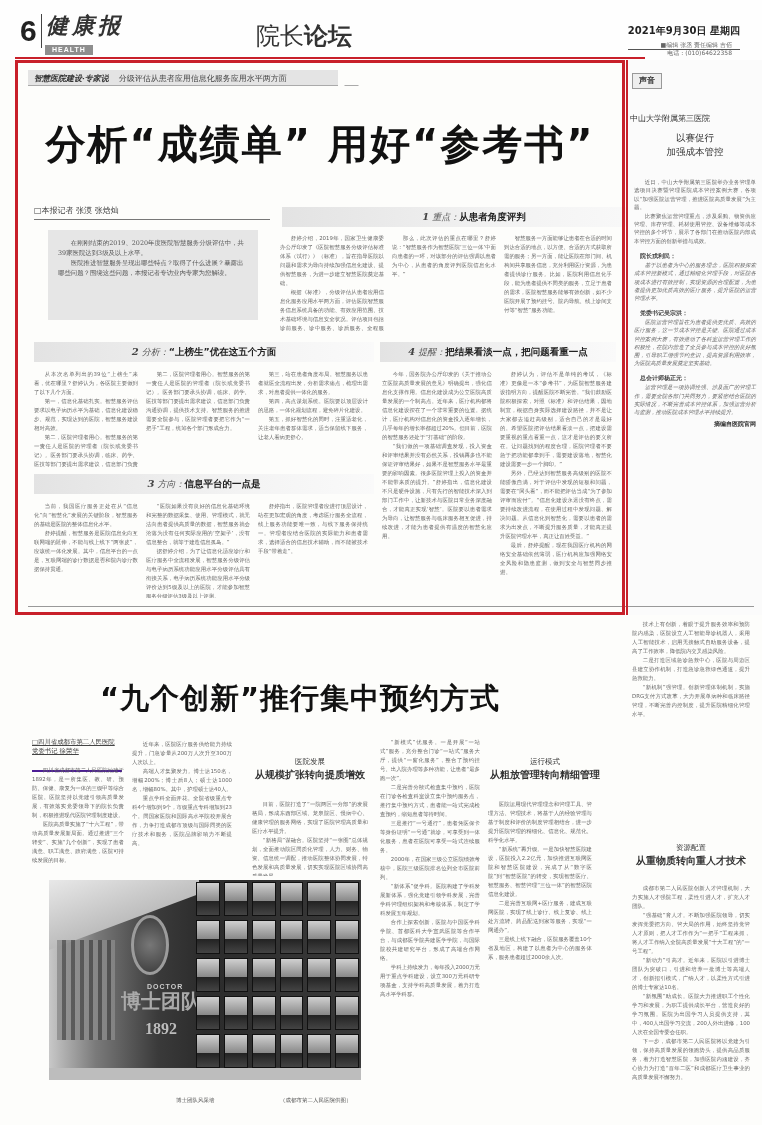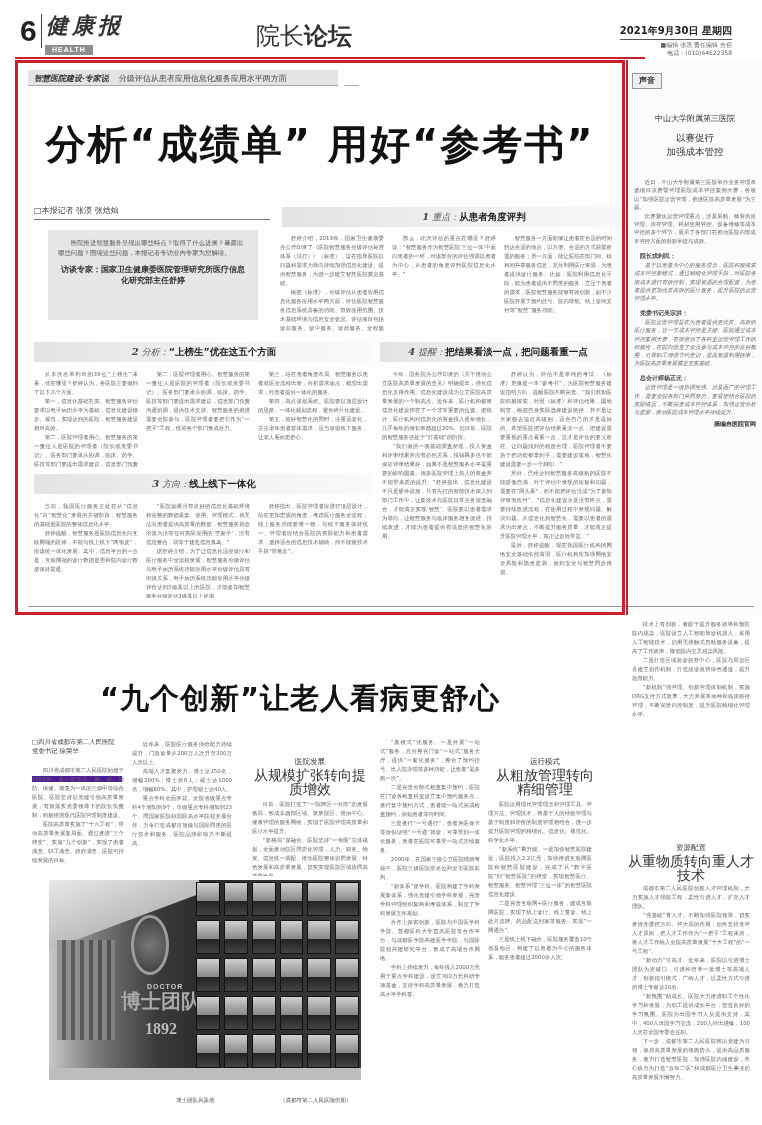--- a/index.html
+++ b/index.html
@@ -7,21 +7,21 @@
   body { font-family: "DejaVu Sans", sans-serif; color: #222; position: relative; }
 
   
   .masthead { position: absolute; left: 0; top: 0; width: 762px; height: 60px; background: #fefefe; }
   .page-num { position: absolute; left: 20px; top: 16px; font: bold 30px/30px "Liberation Sans", sans-serif; color: #222; }
   .brand-divider { position: absolute; left: 41px; top: 14px; width: 1px; height: 34px; background: #444; }
   .brand-cn { position: absolute; left: 46px; top: 12px; font: italic bold 22px/26px "DejaVu Serif", serif; color: #333; letter-spacing: 4px; }
   .brand-en { position: absolute; left: 45px; top: 45px; width: 48px; height: 10px; background: #8e8e8e; color: #fff; font: bold 7px/10px "Liberation Sans", sans-serif; text-align: center; letter-spacing: 1px; }
   .section-title { position: absolute; left: 0; width: 608px; top: 22px; text-align: center; font: 24px/28px "DejaVu Serif", serif; color: #333; }
   .section-title b { font-family: "DejaVu Sans", sans-serif; font-weight: bold; }
-  .pub-date { position: absolute; right: 30px; top: 25px; font: bold 10px/12px "DejaVu Sans", sans-serif; color: #222; border-bottom: 1px solid #555; padding-bottom: 2px; margin-left: 40px; }
+  .pub-date { position: absolute; right: 22px; top: 25px; font: bold 10px/12px "DejaVu Sans", sans-serif; color: #222; border-bottom: 1px solid #555; padding-bottom: 12px; margin-left: 40px; }
   .pub-editor { position: absolute; right: 30px; top: 41px; font: 6px/8px "DejaVu Sans", sans-serif; color: #666; }
   .pub-phone { position: absolute; right: 30px; top: 49px; font: 6px/8px "DejaVu Sans", sans-serif; color: #666; }
   .head-rule { position: absolute; left: 15px; top: 57px; width: 630px; height: 2px; background: #c8202a; }
 
   
   .red-frame { position: absolute; left: 15px; top: 60px; width: 610px; height: 555px; border: 3px solid #c8202a; pointer-events: none; }
 
   
   .tag-bar { position: absolute; left: 28px; top: 70px; width: 310px; height: 16px; background: #e4e4e4; border-bottom: 1px solid #aaa; font: 8px/16px "DejaVu Sans", sans-serif; color: #444; }
   .tag-bar .tag-series { font: italic bold 8px/16px "DejaVu Serif", serif; margin-left: 6px; color: #333; }
@@ -42,36 +42,36 @@
   .sec-head .kw { font: italic 9px/20px "DejaVu Serif", serif; color: #555; font-weight: normal; }
 
   
   .col { position: absolute; font: 5.4px/9px "DejaVu Sans", sans-serif; color: #666; text-align: justify; overflow: hidden; }
   .col p { text-indent: 2em; }
 
   
   .sidebar { position: absolute; left: 628px; top: 60px; width: 134px; height: 555px; background: #fbfbfb; }
   .sidebar-bar { position: absolute; left: 626px; top: 60px; width: 2px; height: 555px; background: #c8202a; }
   .voice-tag { position: absolute; left: 632px; top: 73px; width: 30px; height: 16px; border: 1px solid #999; background: #eee; font: bold 8px/14px "DejaVu Sans", sans-serif; text-align: center; color: #333; }
-  .sb-hosp { position: absolute; left: 630px; width: 130px; top: 113px; text-align: center; font: 8px/12px "DejaVu Sans", sans-serif; color: #333; }
+  .sb-hosp { position: absolute; left: 630px; width: 130px; top: 113px; text-align: left; font: 8px/12px "DejaVu Sans", sans-serif; color: #333; }
   .sb-title { position: absolute; left: 630px; width: 130px; top: 131px; text-align: center; font: 9.5px/14px "DejaVu Sans", sans-serif; color: #333; }
   .sb-body { position: absolute; left: 634px; width: 122px; font: 5.4px/8.4px "DejaVu Sans", sans-serif; color: #666; text-align: justify; }
   .sb-body p { text-indent: 2em; }
   .sb-sub { font: bold 6px/10px "DejaVu Sans", sans-serif; color: #444; text-indent: 1em; margin-top: 6px; }
   .sb-quote { font: italic 5.4px/8.2px "DejaVu Serif", serif; color: #666; text-indent: 2em; }
   .sb-source { text-align: right; font: bold 6px/10px "DejaVu Sans", sans-serif; color: #333; margin-top: 3px; }
 
   .bottom-rule-gray { position: absolute; left: 28px; top: 606px; width: 598px; height: 1px; background: #999; }
   .bottom-rule-right { position: absolute; left: 628px; top: 606px; width: 126px; height: 1px; background: #999; }
 
   
   .headline-bottom { position: absolute; left: 20px; top: 680px; width: 560px; text-align: center; font: bold 29px/36px "DejaVu Sans", sans-serif; color: #111; letter-spacing: 1px; }
-  .byline2 { position: absolute; left: 32px; top: 738px; width: 90px; font: 6.4px/9px "DejaVu Sans", sans-serif; color: #444; border-bottom: 6px solid #4c1d95; padding-bottom: 20px; }
+  .byline2 { position: absolute; left: 32px; top: 738px; width: 90px; font: 6.4px/9px "DejaVu Sans", sans-serif; color: #444; border-bottom: 2px solid #4c1d95; padding-bottom: 14px; text-decoration: underline; }
   .sub-head { position: absolute; text-align: center; font: 7.5px/12px "DejaVu Sans", sans-serif; color: #333; }
-  .sub-head .sh-main { font-size: 14px; line-height: 14px; }
+  .sub-head .sh-main { font-size: 10px; line-height: 14px; font-weight: bold; }
 
   .photo { position: absolute; left: 49px; top: 880px; width: 312px; height: 200px; background: linear-gradient(90deg, #c8c8c8 0%, #7a7a7a 15%, #3a3a3a 35%, #2b2b2b 50%, #3a3a3a 100%); overflow: hidden; }
   .photo .ceiling { position: absolute; left: 0; top: 0; width: 150px; height: 70px; background: linear-gradient(160deg, #e8e8e8, #9a9a9a); clip-path: polygon(0 0, 100% 0, 100% 20%, 0 100%); }
   .photo .floor { position: absolute; left: 0; bottom: 0; width: 312px; height: 12px; background: #bdbdbd; }
   .photo .emblem { position: absolute; left: 82px; top: 35px; width: 38px; height: 60px; border-radius: 50%; border: 3px solid #9c9c9c; background: radial-gradient(circle, #777, #3b3b3b); }
   .photo .ph-doctor { position: absolute; left: 98px; top: 103px; font: bold 7px/8px "Liberation Sans", sans-serif; color: #ccc; letter-spacing: 1px; }
   .photo .ph-team { position: absolute; left: 72px; top: 110px; font: bold 20px/22px "DejaVu Serif", serif; color: #aaa; }
   .photo .ph-year { position: absolute; left: 96px; top: 140px; font: bold 16px/18px "Liberation Serif", serif; color: #bbb; }
   .photo .wall-left { position: absolute; left: 8px; top: 60px; width: 58px; height: 100px; background: repeating-linear-gradient(90deg, #8a8a8a 0 5px, #4a4a4a 5px 9px); opacity: .8; }
   .portraits { position: absolute; left: 145px; top: 0; width: 167px; height: 190px; display: grid; grid-template-columns: repeat(6, 1fr); gap: 4px; padding: 2px; }
@@ -99,22 +99,22 @@
 <div class="tag-bar">
   <span class="tag-series">智慧医院建设·专家说</span><span class="tag-desc">分级评估从患者应用信息化服务应用水平两方面</span>
 </div>
 <div class="tag-slash"></div>
 
 <h1 class="headline-top">分析“成绩单”  用好“参考书”</h1>
 
 <div class="byline">□本报记者  张漠  张焓灿</div>
 
 <div class="intro-box">
+  <p class="intro-text">在刚刚结束的2019、2020年度医院智慧服务分级评估中，共39家医院达到3级及以上水平。</p>
   <p class="intro-text">医院推进智慧服务呈现出哪些特点？取得了什么进展？暴露出哪些问题？围绕这些问题，本报记者专访业内专家为您解读。</p>
-  <div class="interview"><span>访谈专家：</span><span>国家卫生健康委医院管理研究所医疗信息化研究部主任舒婷</span></div>
 </div>
 
 <div class="sec-head" style="left:282px;top:207px;width:384px;">
   <span class="num">1</span><span class="kw">重点：</span><span>从患者角度评判</span>
 </div>
 <div class="col" style="left:280px;top:234px;width:104px;height:100px;">
   <p>舒婷介绍，2019年，国家卫生健康委办公厅印发了《医院智慧服务分级评估标准体系（试行）》（标准），旨在指导医院以问题和需求为导向持续加强信息化建设、提供智慧服务，为进一步建立智慧医院奠定基础。</p>
   <p>根据《标准》，分级评估从患者应用信息化服务应用水平两方面，评估医院智慧服务信息系统具备的功能、有效应用范围、技术基础环境与信息安全状况。评估项目包括诊前服务、诊中服务、诊后服务、全程服务、基础与安全5大类，17个评估项目，涵盖医疗服务的全流程。</p>
 </div>
 <div class="col" style="left:392px;top:234px;width:104px;height:100px;">
@@ -148,21 +148,21 @@
   <p>今年，国务院办公厅印发的《关于推动公立医院高质量发展的意见》明确提出，强化信息化支撑作用。信息化建设成为公立医院高质量发展的一个制高点。近年来，医疗机构都将信息化建设摆在了一个非常重要的位置。据统计，医疗机构对信息化的资金投入逐年增长，几乎每年的增长率都超过20%。但目前，医院的智慧服务还处于“打基础”的阶段。</p>
   <p>“我们做的一项基础调查发现，投入资金和评审结果并没有必然关系，投钱再多也不能保证评审结果好，如果不是智慧服务水平最重要的影响因素。很多医院管理上投入的资金并不能带来质的提升。”舒婷指出，信息化建设不只是硬件设施，只有先行的智能技术深入到部门工作中，让新技术与医院日常业务深度融合，才能真正实现‘智慧’。医院要以患者需求为导向，让智慧服务与临床服务相互促进，持续改进，才能为患者提供有温度的智慧化应用。</p>
 </div>
 <div class="col" style="left:500px;top:370px;width:112px;height:232px;">
   <p>舒婷认为，评估不是单纯的考试，《标准》更像是一本“参考书”，为医院智慧服务建设指明方向，提醒医院不断完善。“我们鼓励医院积极探索，对照《标准》和评估结果，因地制宜，根据自身实际选择建设路径，并不是让大家都去追赶高级别，适合自己的才是最好的。希望医院把评估结果看淡一点，把建设需要重视的重点看重一点，这才是评估的要义所在。让问题找到的程度合理，医院管理者不要急于把功能都拿到手，需要建设落地，智慧化建设需要一步一个脚印。”</p>
   <p>另外，已经达到智慧服务高级别的医院不能骄傲自满，对于评估中发现的短板和问题，需要在“回头看”，而不能把评估当成“为了参加评审而应付”。“信息化建设永远没有终点，需要持续改进流程，在使用过程中发现问题、解决问题。从信息化到智慧化，需要以患者的需求为出发点，不断提升服务质量，才能真正提升医院管理水平，真正让百姓受益。”</p>
   <p>最后，舒婷提醒，现在我国医疗机构的网络安全基础依然薄弱，医疗机构应加强网络安全风险和隐患监测，做到安全与智慧同步推进。</p>
 </div>
 
 <div class="sec-head" style="left:34px;top:474px;width:340px;">
-  <span class="num">3</span><span class="kw">方向：</span><span>线上线下一体化</span>
+  <span class="num">3</span><span class="kw">方向：</span><span>信息平台的一点是</span>
 </div>
 <div class="col" style="left:34px;top:502px;width:104px;height:96px;">
   <p>当前，我国医疗服务正处在从“信息化”向“智慧化”发展的关键阶段，智慧服务的基础是医院的整体信息化水平。</p>
   <p>舒婷提醒，智慧服务是医院信息化向互联网端的延伸，不能与线上线下“两张皮”，应该统一体化发展。其中，信息平台的一点是，互联网端的诊疗数据是否和院内诊疗数据保持贯通。</p>
 </div>
 <div class="col" style="left:146px;top:502px;width:104px;height:96px;">
   <p>“医院如果没有良好的信息化基础环境和完整的数据采集、使用、管理模式，就无法向患者提供高质量的数据，智慧服务就会沦落为没有任何实际应用的‘空架子’，没有信息整合，就等于建造信息孤岛。”</p>
   <p>据舒婷介绍，为了让信息化适应诊疗和医疗服务中全流程发展，智慧服务分级评估与电子病历系统功能应用水平分级评估具有衔接关系，电子病历系统功能应用水平分级评价达到5级及以上的医院，才能参加智慧服务分级评估3级及以上评测。</p>
 </div>
 <div class="col" style="left:258px;top:502px;width:110px;height:96px;">
@@ -187,21 +187,21 @@
   <div class="sb-sub">院长戎利民：</div>
   <p class="sb-quote">基于以患者为中心的服务理念，医院积极探索成本管控新模式，通过精细化管理手段，对医院各项成本进行有效控制，实现资源的合理配置，为患者提供更加优质高效的医疗服务，提升医院的运营管理水平。</p>
   <div class="sb-sub">党委书记吴宗洪：</div>
   <p class="sb-quote">医院运营管理旨在为患者提供更优质、高效的医疗服务，这一节成本管控是关键。医院通过成本管控案例大赛，有效推动了各科室运营管理工作的积极性，在院内营造了全员参与成本管控的良好氛围，引导职工增强节约意识，提高资源利用效率，为医院高质量发展奠定坚实基础。</p>
   <div class="sb-sub">总会计师杨正元：</div>
   <p class="sb-quote">运营管理是一项协调性强、涉及面广的管理工作，需要全院各部门共同努力，要紧密结合医院的实际情况，不断完善成本管控体系，加强运营分析与监测，推动医院成本管理水平持续提升。</p>
   <div class="sb-source">摘编自医院官网</div>
 </div>
 <div class="bottom-rule-right"></div>
 
-<h1 class="headline-bottom">“九个创新”让老人看病更舒心</h1>
+<h1 class="headline-bottom">“九个创新”推行集中预约方式</h1>
 
 <div class="byline2">
   <div>□四川省成都市第二人民医院</div>
   <div>党委书记  徐荣华</div>
 </div>
 
 <div class="col2" style="left:32px;top:766px;width:92px;height:110px;">
   <p>四川省成都市第二人民医院始建于1892年，是一所集医、教、研、预防、保健、康复为一体的三级甲等综合医院。医院坚持以党建引领高质量发展，有效落实党委领导下的院长负责制，积极推进现代医院管理制度建设。</p>
   <p>医院高质量实施了“十六工程”，带动高质量发展新局面。通过推进“三个转变”、实施“九个创新”，实现了患者满意、职工满意、政府满意，医院可持续发展的目标。</p>
 </div>

